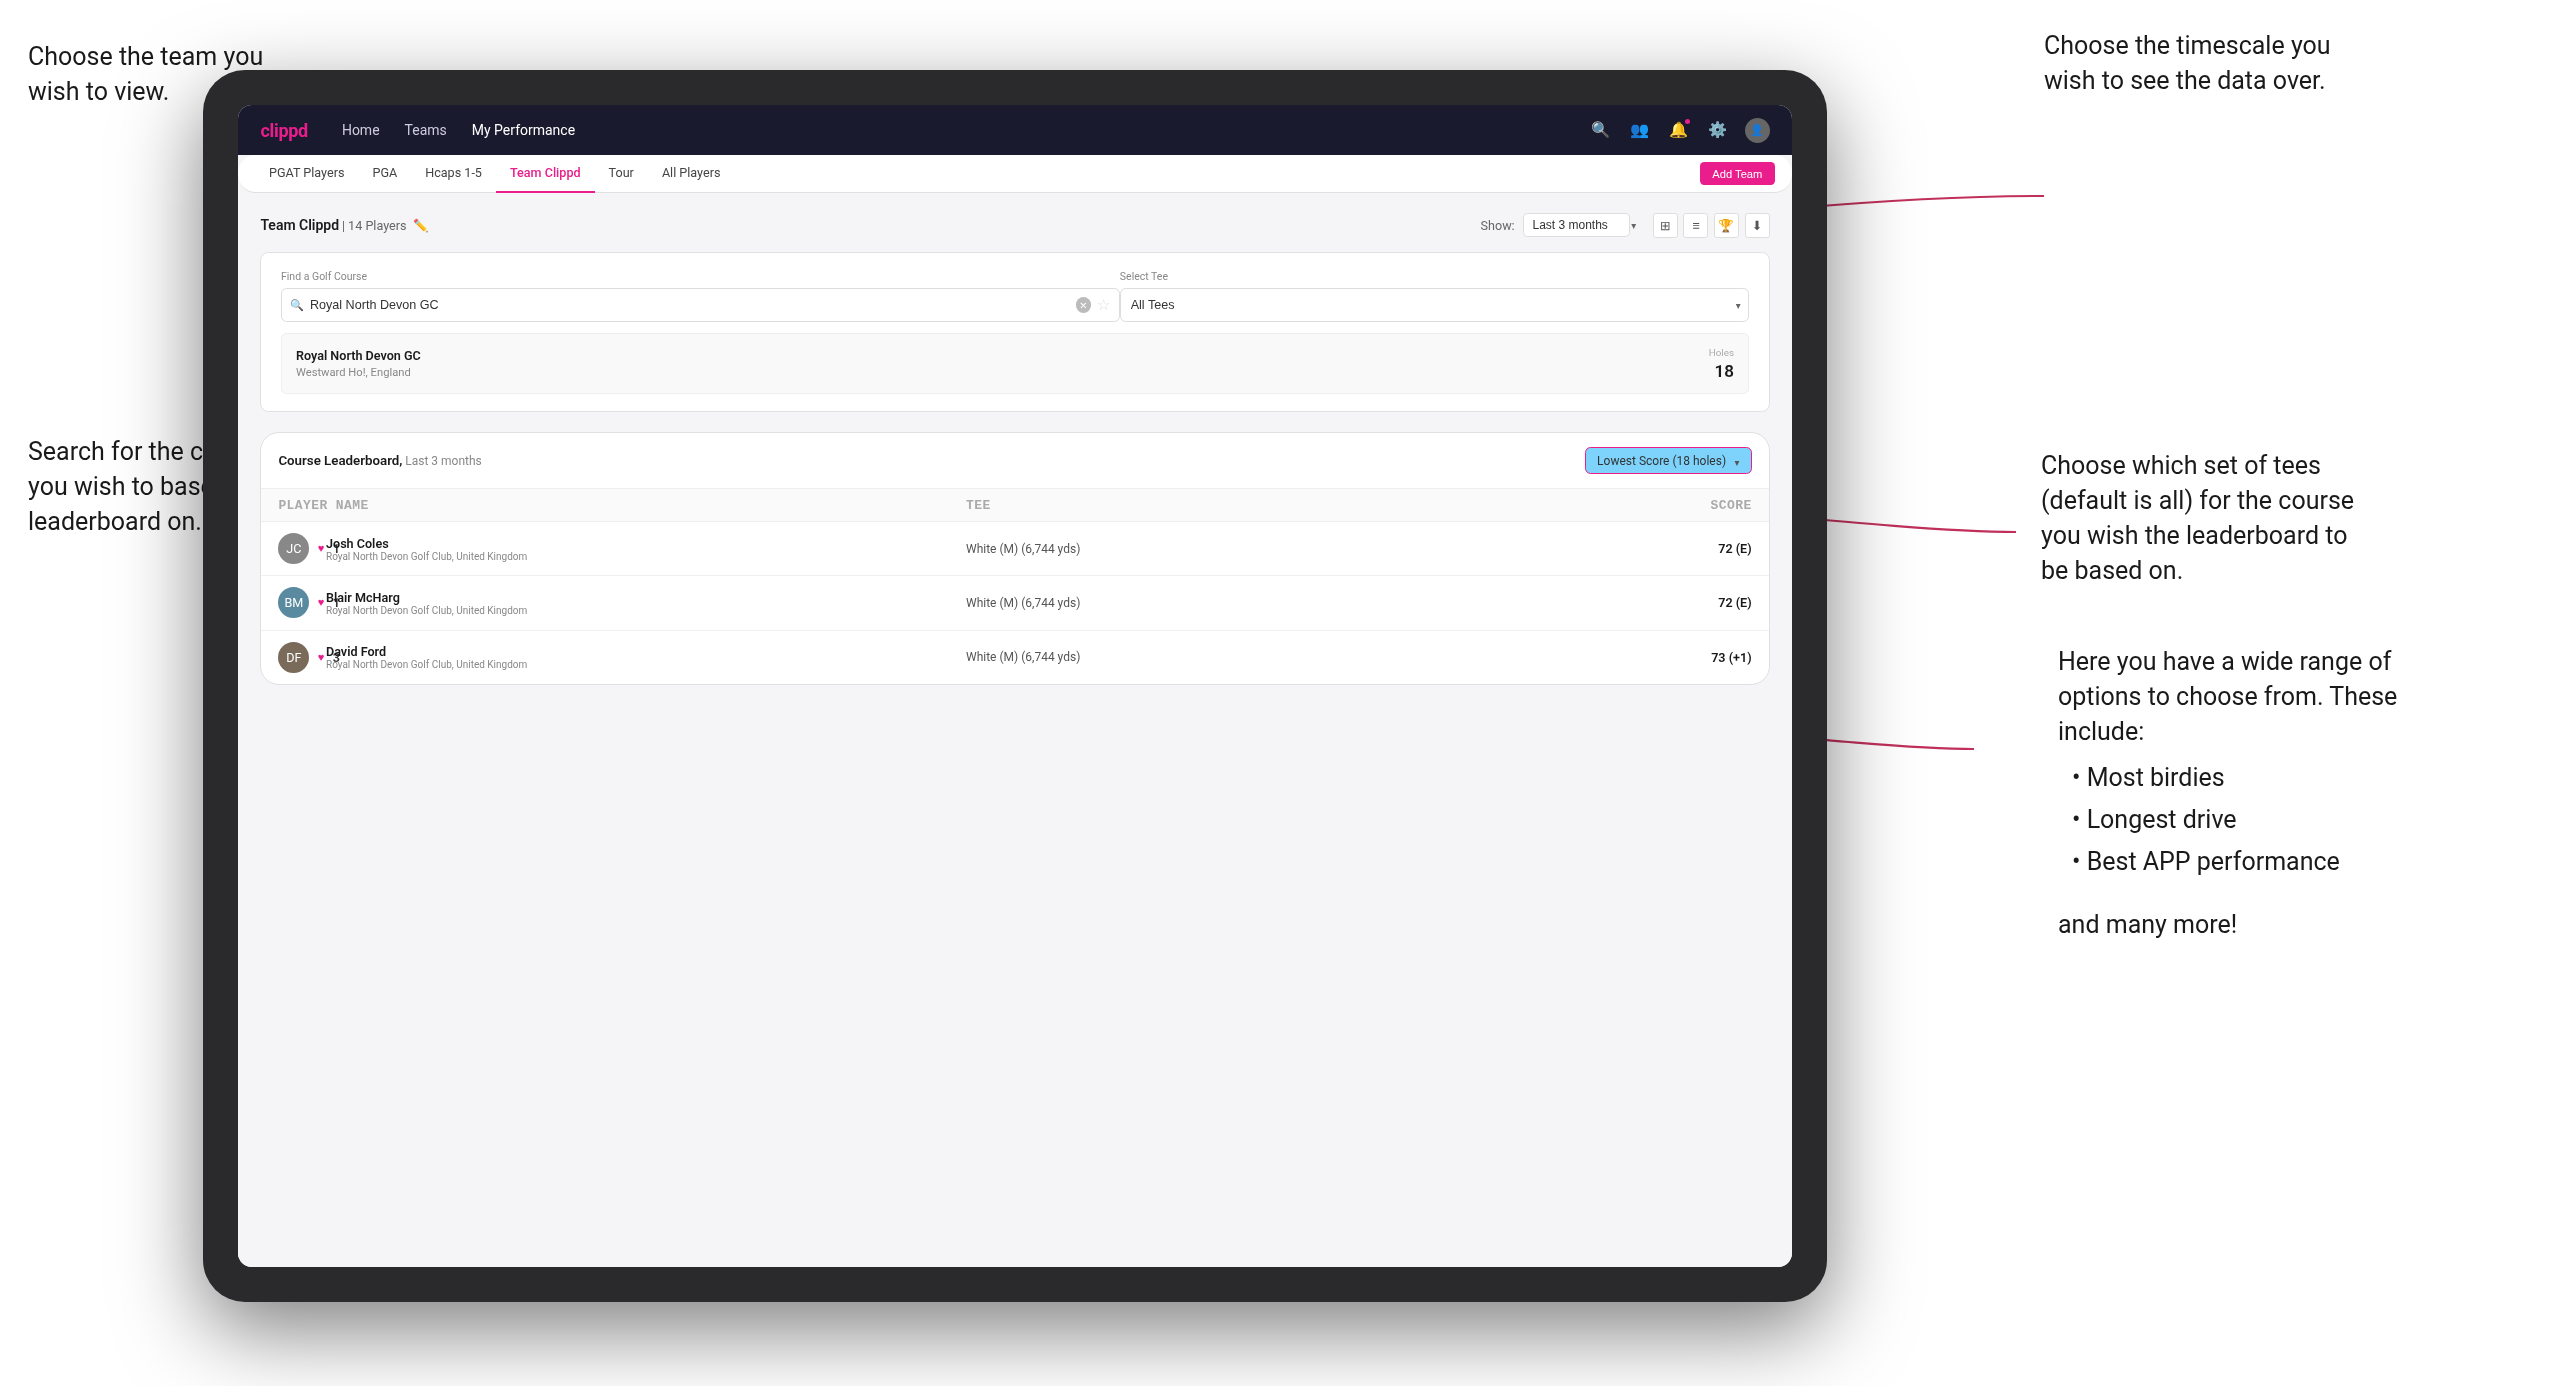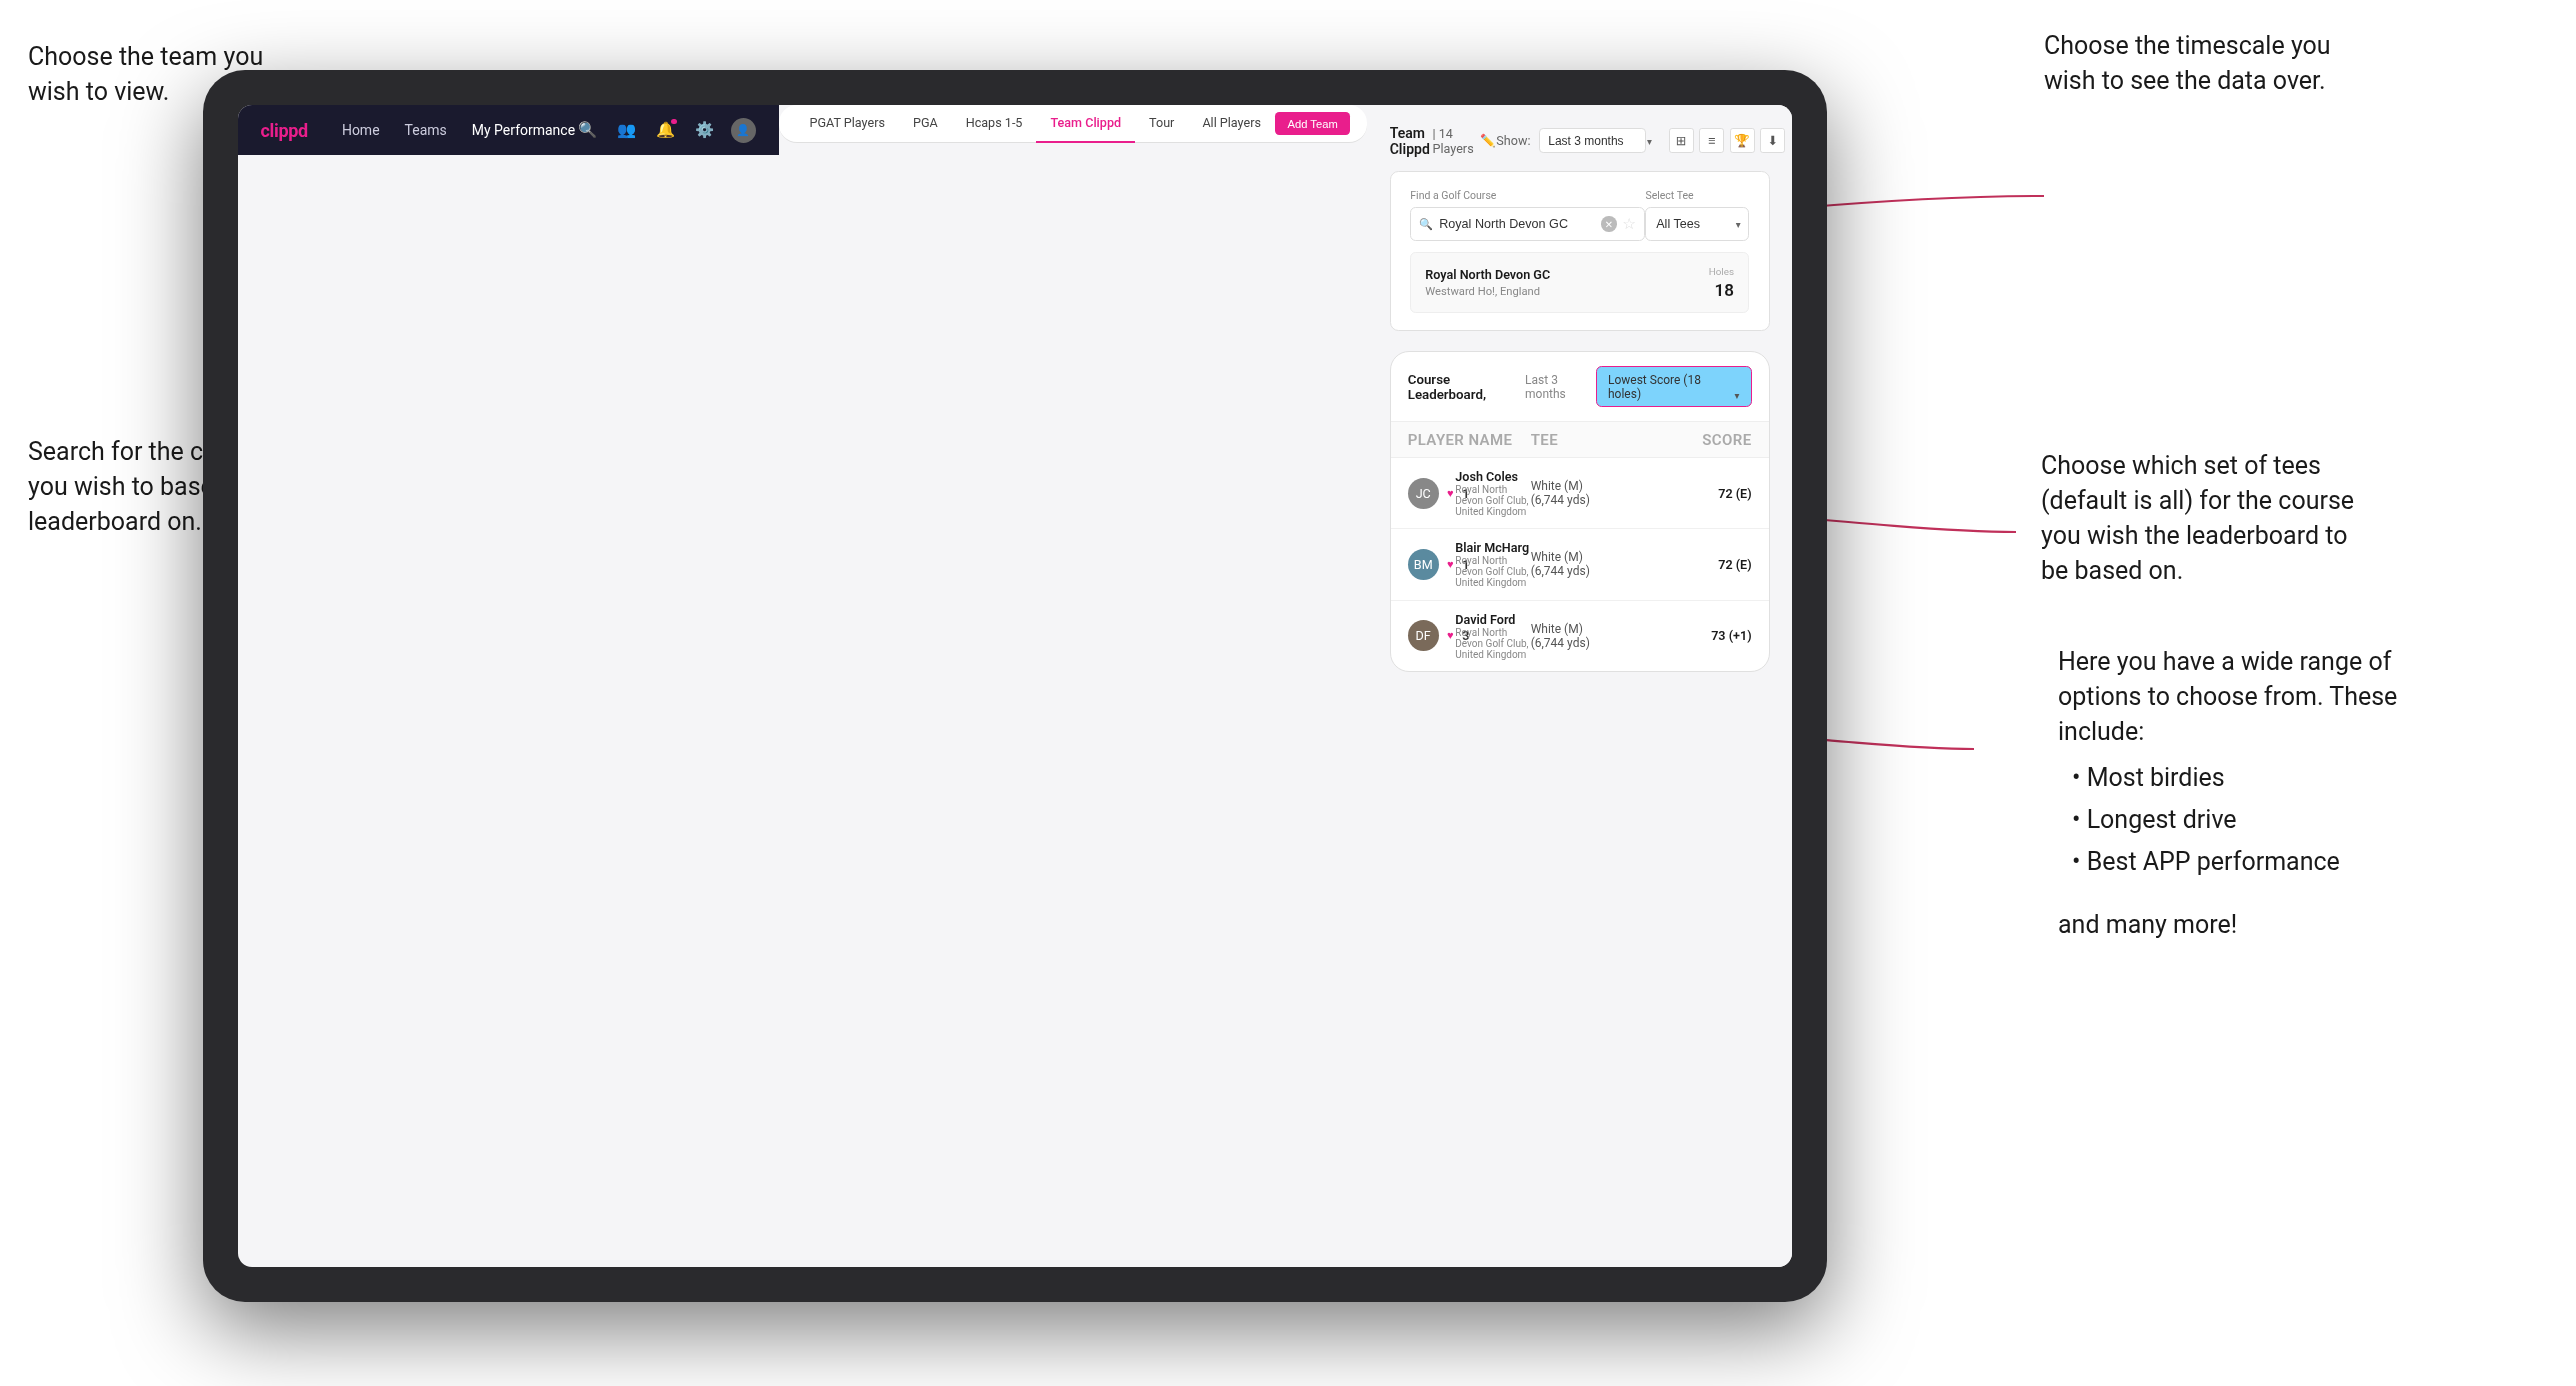--- a/index.html
+++ b/index.html
@@ -85,21 +85,21 @@
       justify-content: center;
     }
 
     .tablet-screen {
       width: 1554px;
       height: 1162px;
       background: #f5f5f7;
       border-radius: 14px;
       overflow: hidden;
       display: flex;
-      flex-direction: row;
+      flex-direction: column;
     }
 
     
     .nav-bar {
       background: #1a1a2e;
       height: 50px;
       display: flex;
       align-items: center;
       padding: 0 22.4px;
       flex-shrink: 0;
@@ -482,25 +482,26 @@
 
     .table-header {
       display: grid;
       grid-template-columns: 42px 1fr 1fr 140px;
       padding: 8.4px 17px;
       background: #fafafa;
       border-bottom: 0.7px solid #eee;
     }
 
     .th {
-      font-size: 15px;
+      font-size: 13px;
       font-weight: 600;
       color: #aaa;
       text-transform: uppercase;
       letter-spacing: 0.4px;
+      font-family: Liberation Mono, monospace;
     }
 
     .th.right { text-align: right; }
 
     .table-row {
       display: grid;
       grid-template-columns: 42px 1fr 1fr 140px;
       padding: 11.2px 17px;
       border-bottom: 0.7px solid #f0f0f0;
       align-items: center;

